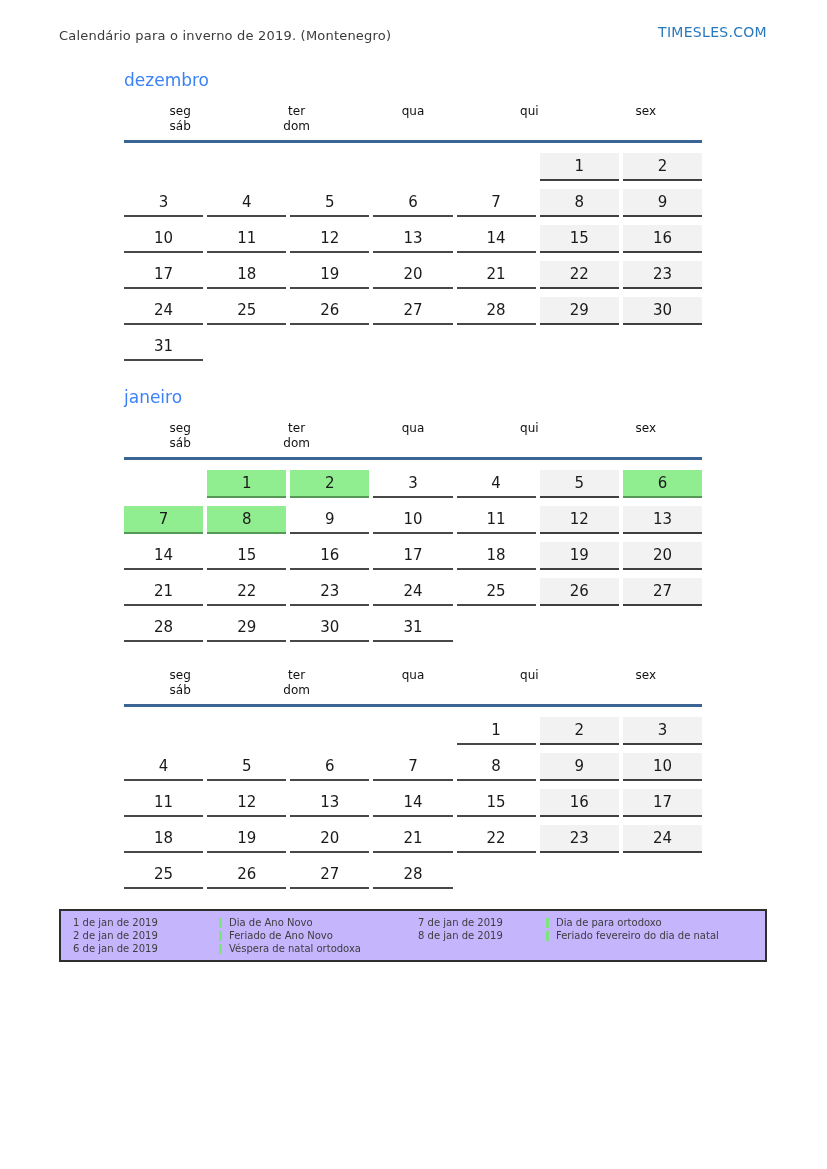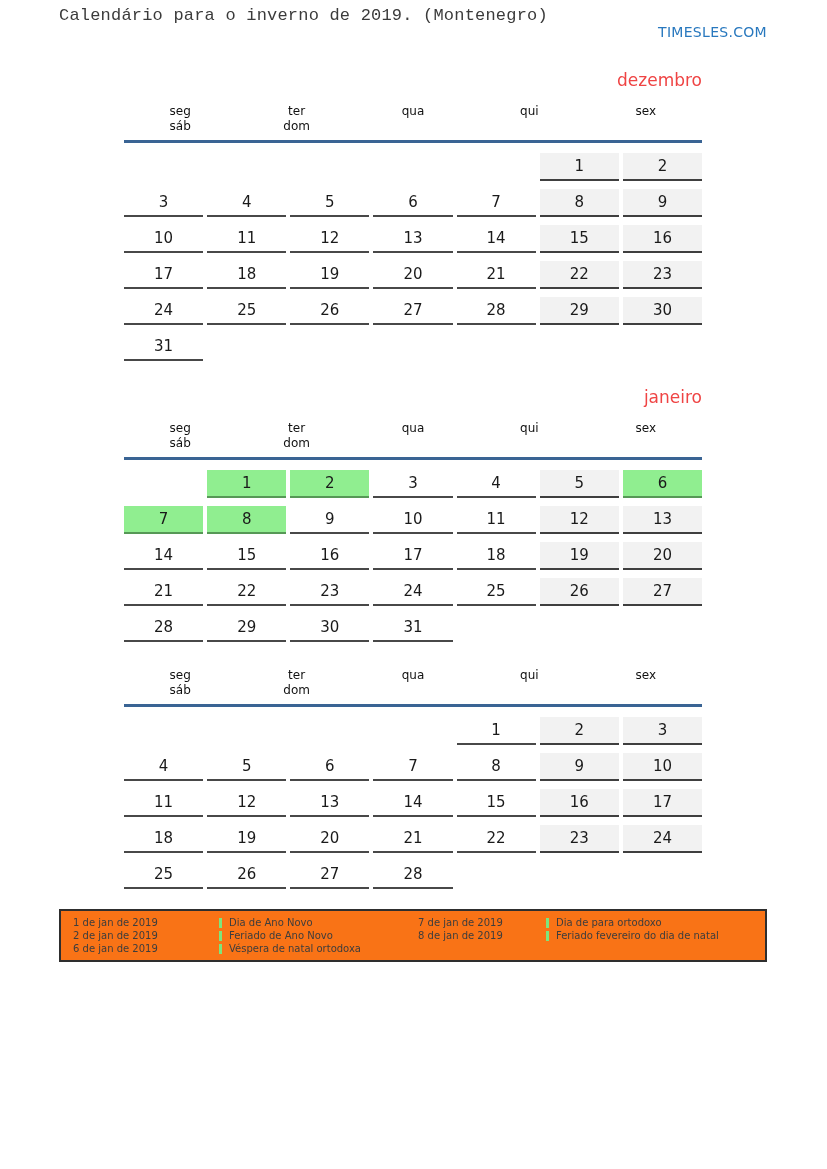--- a/index.html
+++ b/index.html
@@ -7,37 +7,36 @@
   body {
     width:827px; height:1169px;
     font-family:"DejaVu Sans","Liberation Sans",sans-serif;
     position:relative;
     color:#1a1a1a;
   }
   .page { position:absolute; inset:0; background:#ffffff; }
 
   
   .page-title {
-    position:absolute; left:59px; top:6px;
-    font-size:17px; font-weight:400; color:#3b3b3b;
+    position:absolute; left:59px; top:28px;
+    font-size:13px; font-weight:400; color:#3b3b3b;
     letter-spacing:0.2px;
-    font-family:Liberation Mono, monospace;
   }
   .brand {
     position:absolute; right:60px; top:24px;
     font-size:14px; color:#2878BE; text-decoration:none;
     letter-spacing:0.3px; cursor:pointer;
   }
 
   
   .months { position:absolute; left:124px; top:70px; width:578px; }
   .month-block { margin-bottom:26px; }
   .month-title {
-    text-align:right; font-size:17px; font-weight:400;
-    color:#ef4444; margin-bottom:14px; line-height:20px;
+    text-align:left; font-size:17px; font-weight:400;
+    color:#3b82f6; margin-bottom:14px; line-height:20px;
   }
   .weekday-row {
     display:grid; grid-template-columns:repeat(5,1fr); column-gap:4px;
     font-size:12px; color:#111; line-height:15px;
   }
   .weekday-row .wd { text-align:center; }
   .weekday-rule { height:3px; background:#3A6494; margin-top:6px; }
   .weeks {
     margin-top:10px;
     display:grid; grid-template-columns:repeat(7,1fr);
@@ -47,21 +46,21 @@
     height:28px; display:flex; align-items:center; justify-content:center;
     font-size:15px; color:#1a1a1a;
   }
   .cell.day { border-bottom:2px solid #484848; }
   .cell.we  { background:#F2F2F2; border-bottom-color:#3f3f3f; }
   .cell.hl  { background:#90EE90; border-bottom-color:#569856; }
 
   
   .legend {
     position:absolute; left:59px; top:909px; width:708px; min-height:47px;
-    border:2px solid #2e2e2e; background:#f97316;
+    border:2px solid #2e2e2e; background:#c4b5fd;
     padding:5px 0 5px 12px;
     display:flex; align-items:flex-start;
     font-size:10px; color:#3d3d3d;
   }
   .legend .col { display:flex; flex-direction:column; }
   .legend .col-dates1  { width:146px; }
   .legend .col-labels1 { width:199px; }
   .legend .col-dates2  { width:128px; }
   .legend .col-labels2 { flex:1; }
   .legend .lrow { height:13px; display:flex; align-items:center; }

